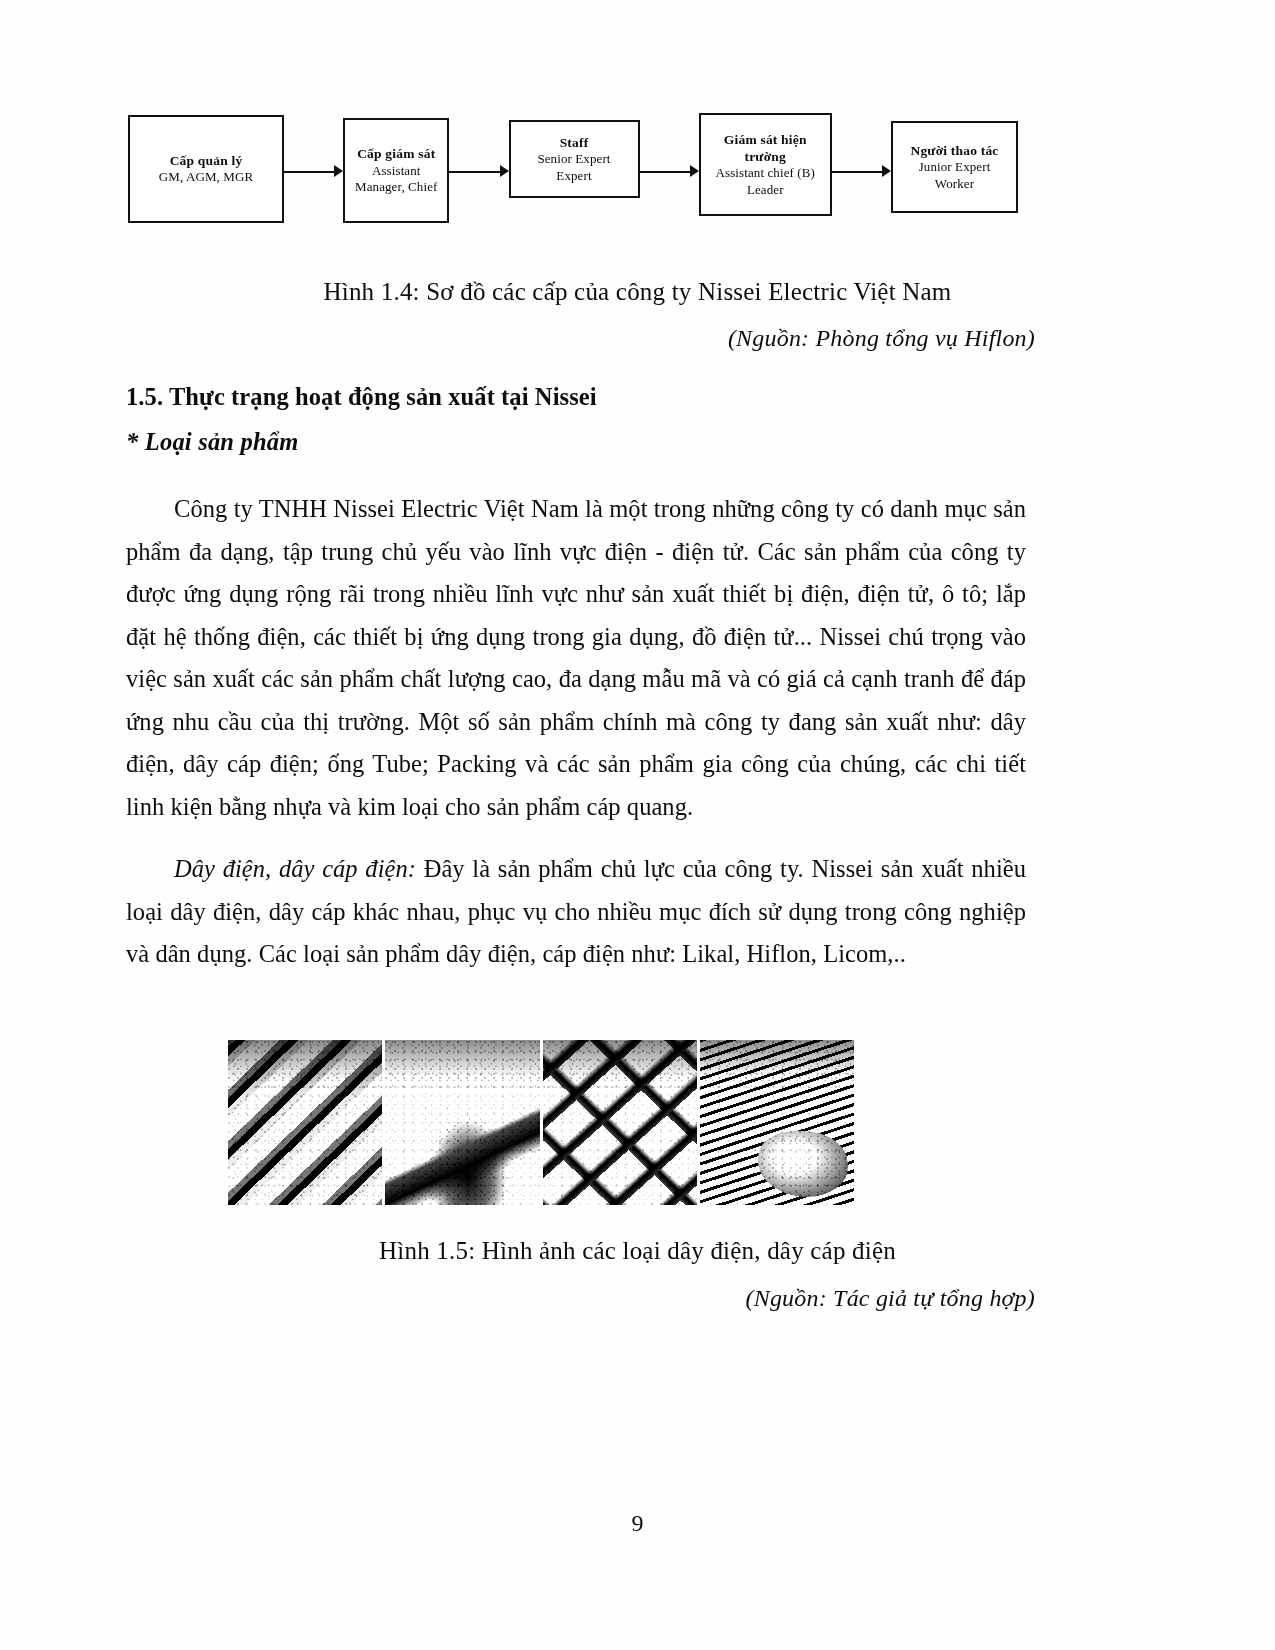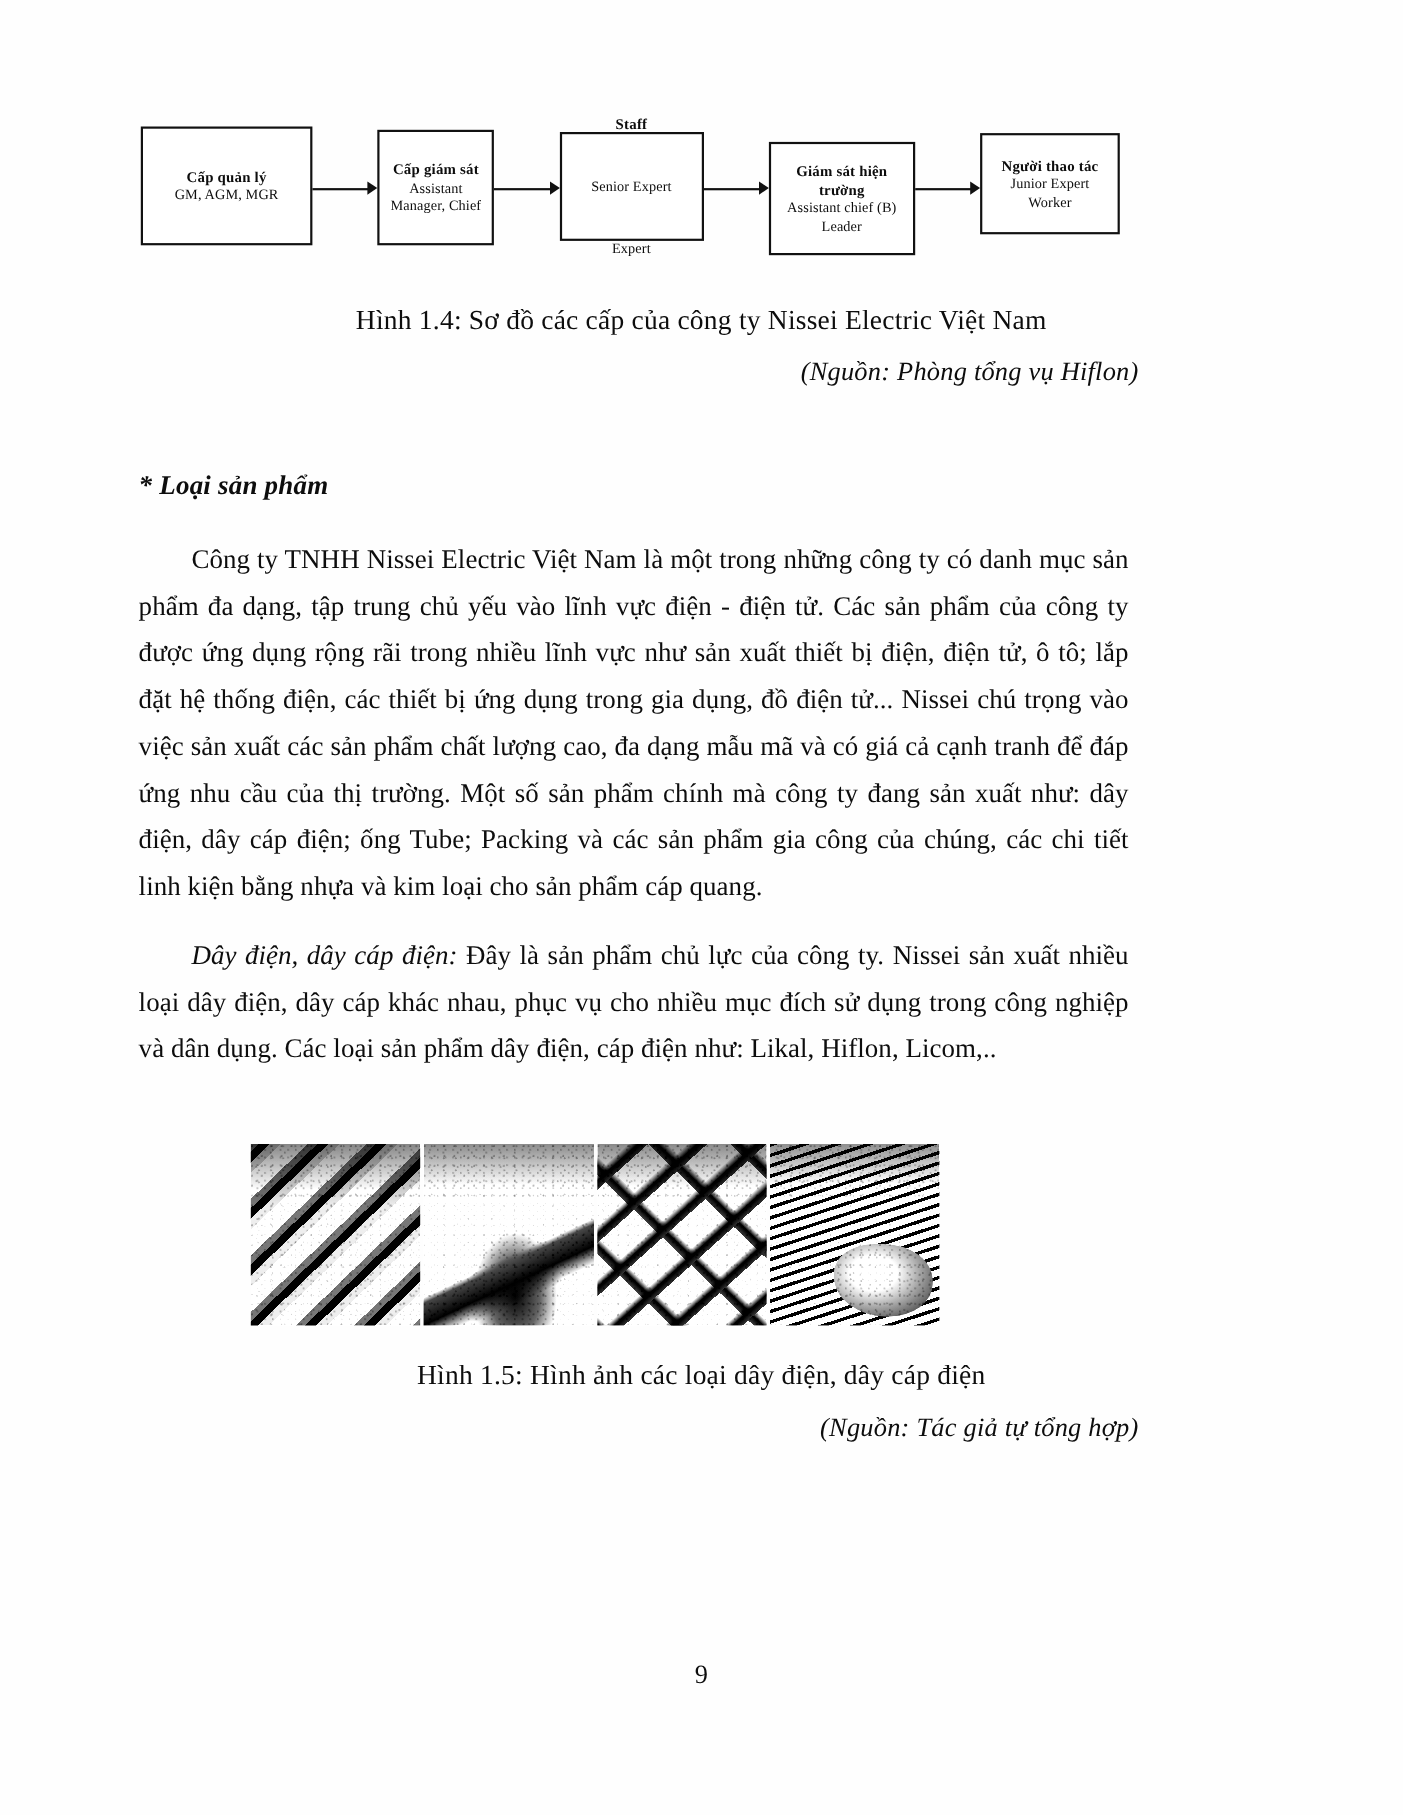--- a/index.html
+++ b/index.html
@@ -47,22 +47,22 @@
     font-weight: bold;
     font-size: 13.5px;
     letter-spacing: .2px;
   }
   .org-box .sub {
     font-size: 13px;
     letter-spacing: .1px;
   }
   .b0 { width: 156px; height: 108px; margin-top: 2px; }
   .b1 { width: 106px; height: 105px; margin-top: 5px; }
-  .b2 { width: 131px; height: 99px; margin-top: 7px; gap: 40px; }
-  .b3 { width: 133px; height: 103px; margin-top: 16px; }
+  .b2 { width: 131px; height: 78px; margin-top: 7px; }
+  .b3 { width: 133px; height: 103px; margin-top: 0; }
   .b4 { width: 127px; height: 92px; margin-top: 8px; }
 
   .org-arrow {
     flex: 1 1 auto;
     position: relative;
     display: flex;
     align-items: center;
     min-width: 10px;
   }
   .org-arrow .shaft {
@@ -262,20 +262,21 @@
       <div class="ttl">Người thao tác</div>
       <div class="sub">Junior Expert</div>
       <div class="sub">Worker</div>
     </div>
   </div>
 
   <div class="caption-center" style="top:278px;">Hình 1.4: Sơ đồ các cấp của công ty Nissei Electric Việt Nam</div>
 
   <div class="source-right" style="top:325px;">(Nguồn: Phòng tổng vụ Hiflon)</div>
 
+  <div class="heading" style="top:383px;">1.5. Thực trạng hoạt động sản xuất tại Nissei</div>
 
   <div class="subheading" style="top:428px;">* Loại sản phẩm</div>
 
   <div class="para" style="top:488px;">Công ty TNHH Nissei Electric Việt Nam là một trong những công ty có danh mục sản phẩm đa dạng, tập trung chủ yếu vào lĩnh vực điện - điện tử. Các sản phẩm của công ty được ứng dụng rộng rãi trong nhiều lĩnh vực như sản xuất thiết bị điện, điện tử, ô tô; lắp đặt hệ thống điện, các thiết bị ứng dụng trong gia dụng, đồ điện tử... Nissei chú trọng vào việc sản xuất các sản phẩm chất lượng cao, đa dạng mẫu mã và có giá cả cạnh tranh để đáp ứng nhu cầu của thị trường. Một số sản phẩm chính mà công ty đang sản xuất như: dây điện, dây cáp điện; ống Tube; Packing và các sản phẩm gia công của chúng, các chi tiết linh kiện bằng nhựa và kim loại cho sản phẩm cáp quang.</div>
 
   <div class="para" style="top:848px;"><em>Dây điện, dây cáp điện:</em><span> Đây là sản phẩm chủ lực của công ty. Nissei sản xuất nhiều loại dây điện, dây cáp khác nhau, phục vụ cho nhiều mục đích sử dụng trong công nghiệp và dân dụng. Các loại sản phẩm dây điện, cáp điện như: Likal, Hiflon, Licom,..</span></div>
 
   <div class="photo-strip">
     <div class="photo ph1">
       <div class="strokes"></div>

